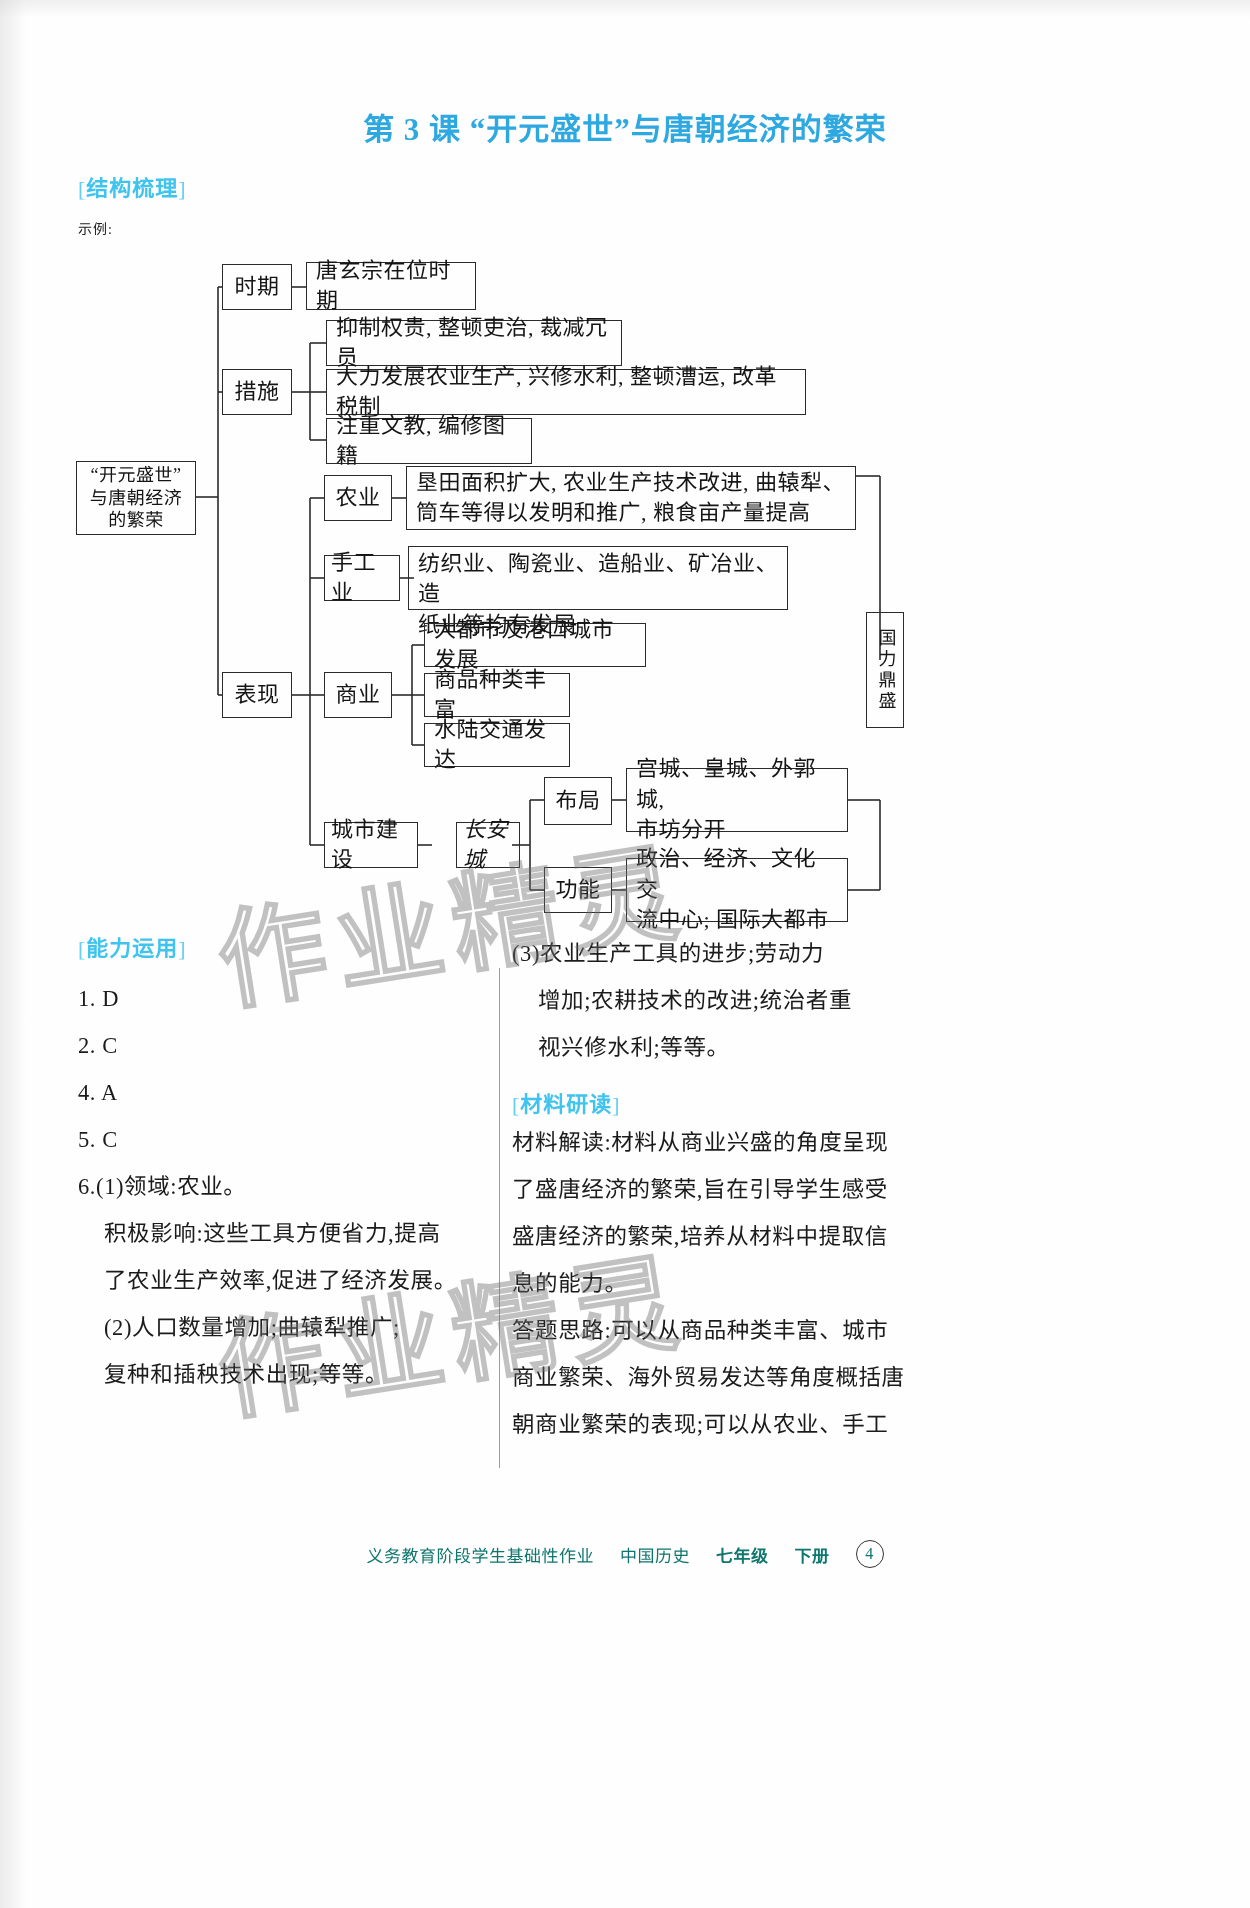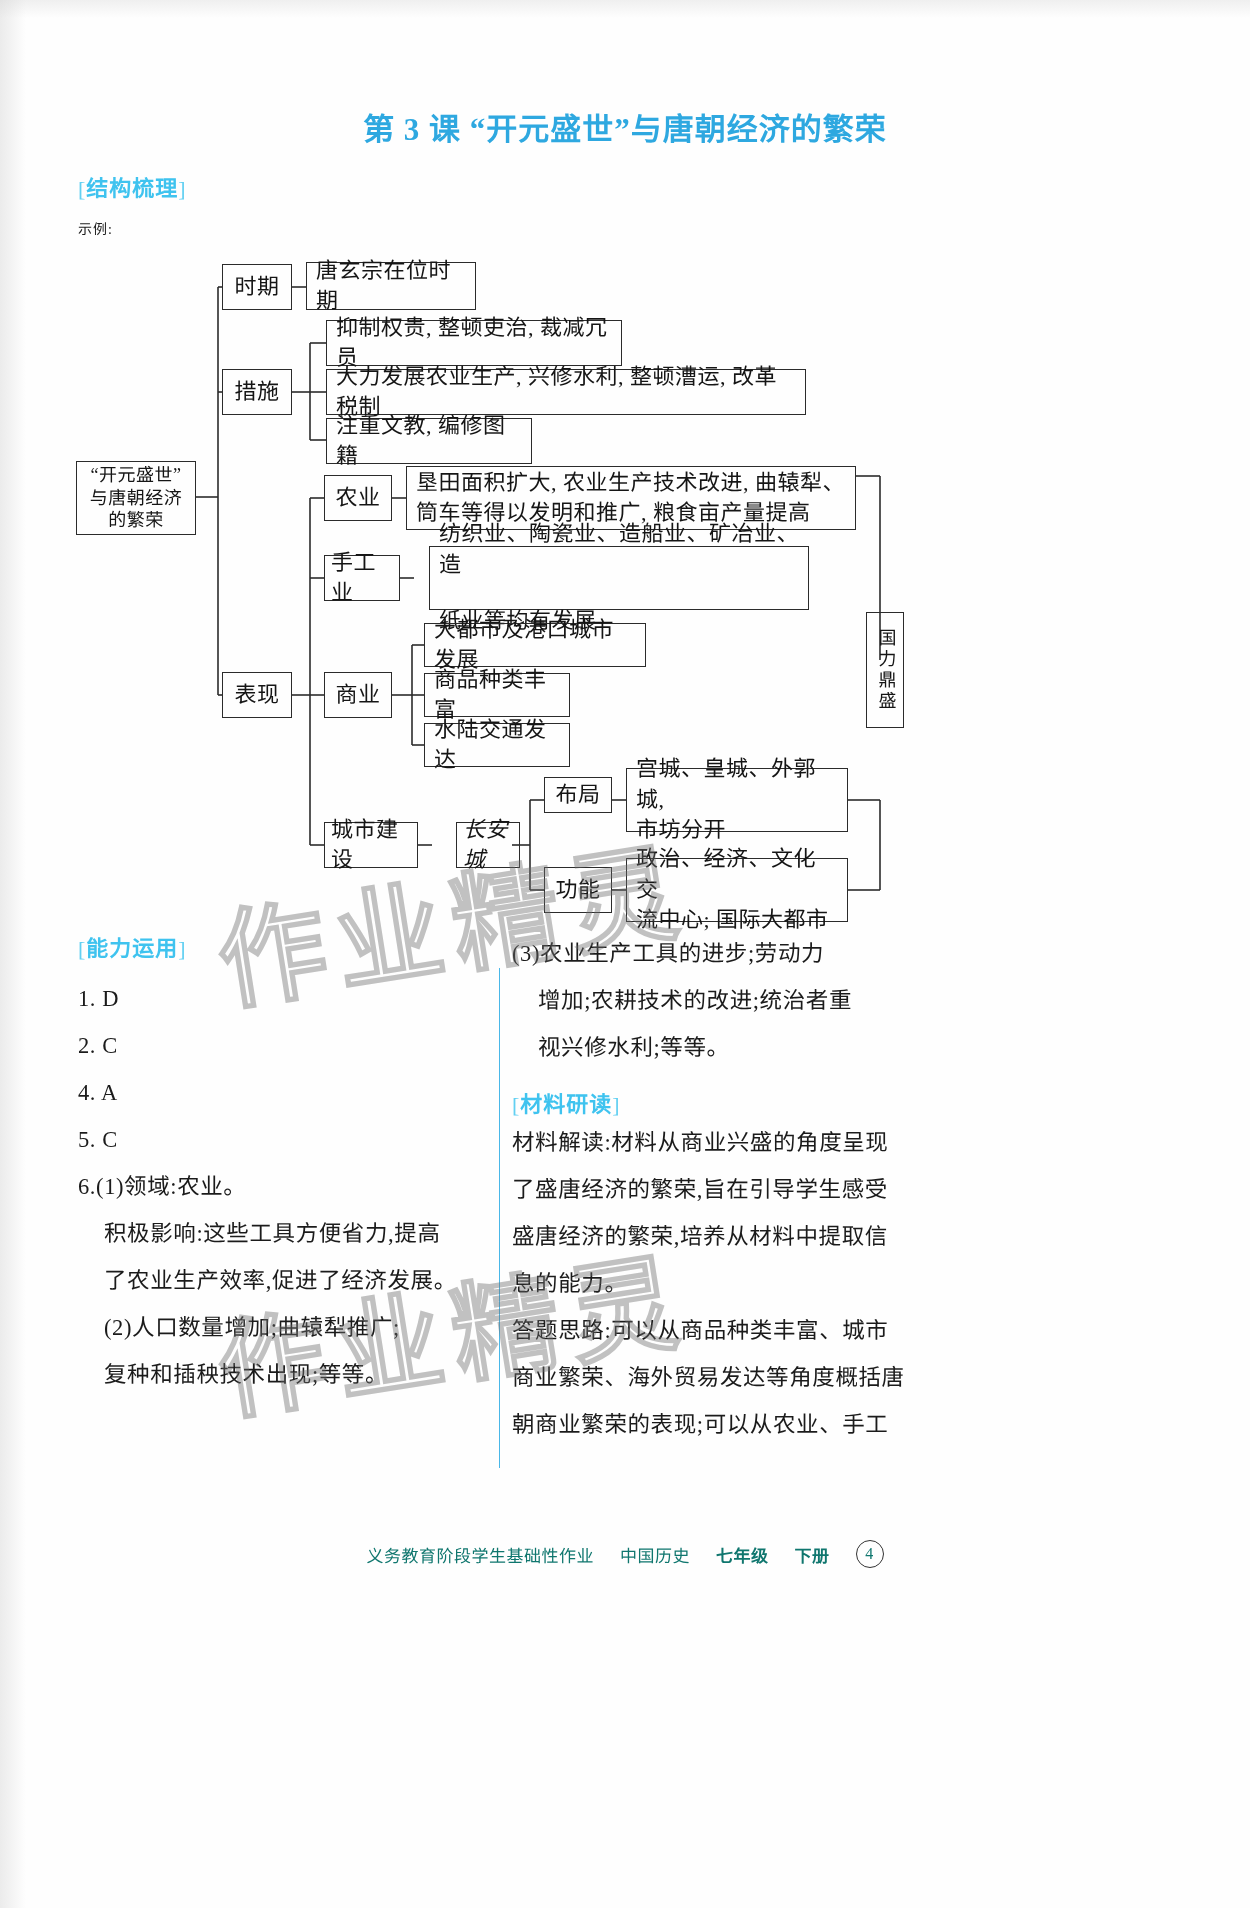--- a/index.html
+++ b/index.html
@@ -258,34 +258,34 @@
 
     <div class="dg-box center" style="left:222px; top:432px; width:70px; height:46px;">表现</div>
 
     <div class="dg-box center" style="left:324px; top:235px; width:68px; height:46px;">农业</div>
     <div class="dg-box" style="left:406px; top:226px; width:450px; height:64px; flex-direction:column; align-items:flex-start; justify-content:center;">
       <span class="ln">垦田面积扩大, 农业生产技术改进, 曲辕犁、</span>
       <span class="ln">筒车等得以发明和推广, 粮食亩产量提高</span>
     </div>
 
     <div class="dg-box center" style="left:324px; top:315px; width:76px; height:46px;">手工业</div>
-    <div class="dg-box" style="left:429px; top:306px; width:380px; height:64px; flex-direction:column; align-items:flex-start; justify-content:center;gap:26px;">
+    <div class="dg-box" style="left:408px; top:306px; width:380px; height:64px; flex-direction:column; align-items:flex-start; justify-content:flex-start;">
       <span class="ln">纺织业、陶瓷业、造船业、矿冶业、造</span>
       <span class="ln">纸业等均有发展</span>
     </div>
 
     <div class="dg-box center" style="left:324px; top:432px; width:68px; height:46px;">商业</div>
     <div class="dg-box" style="left:424px; top:383px; width:222px; height:44px;">大都市及港口城市发展</div>
     <div class="dg-box" style="left:424px; top:433px; width:146px; height:44px;">商品种类丰富</div>
     <div class="dg-box" style="left:424px; top:483px; width:146px; height:44px;">水陆交通发达</div>
 
     <div class="dg-box center" style="left:324px; top:582px; width:94px; height:46px;">城市建设</div>
     <div class="dg-box center" style="left:456px; top:582px; width:64px; height:46px;font-style:italic;">长安城</div>
 
-    <div class="dg-box center" style="left:544px; top:537px; width:68px; height:36px;">布局</div>
+    <div class="dg-box center" style="left:544px; top:537px; width:68px; height:48px;">布局</div>
     <div class="dg-box" style="left:626px; top:528px; width:222px; height:64px; flex-direction:column; align-items:flex-start; justify-content:center;">
       <span class="ln">宫城、皇城、外郭城,</span>
       <span class="ln">市坊分开</span>
     </div>
 
     <div class="dg-box center" style="left:544px; top:627px; width:68px; height:46px;">功能</div>
     <div class="dg-box" style="left:626px; top:618px; width:222px; height:64px; flex-direction:column; align-items:flex-start; justify-content:center;">
       <span class="ln">政治、经济、文化交</span>
       <span class="ln">流中心; 国际大都市</span>
     </div>

